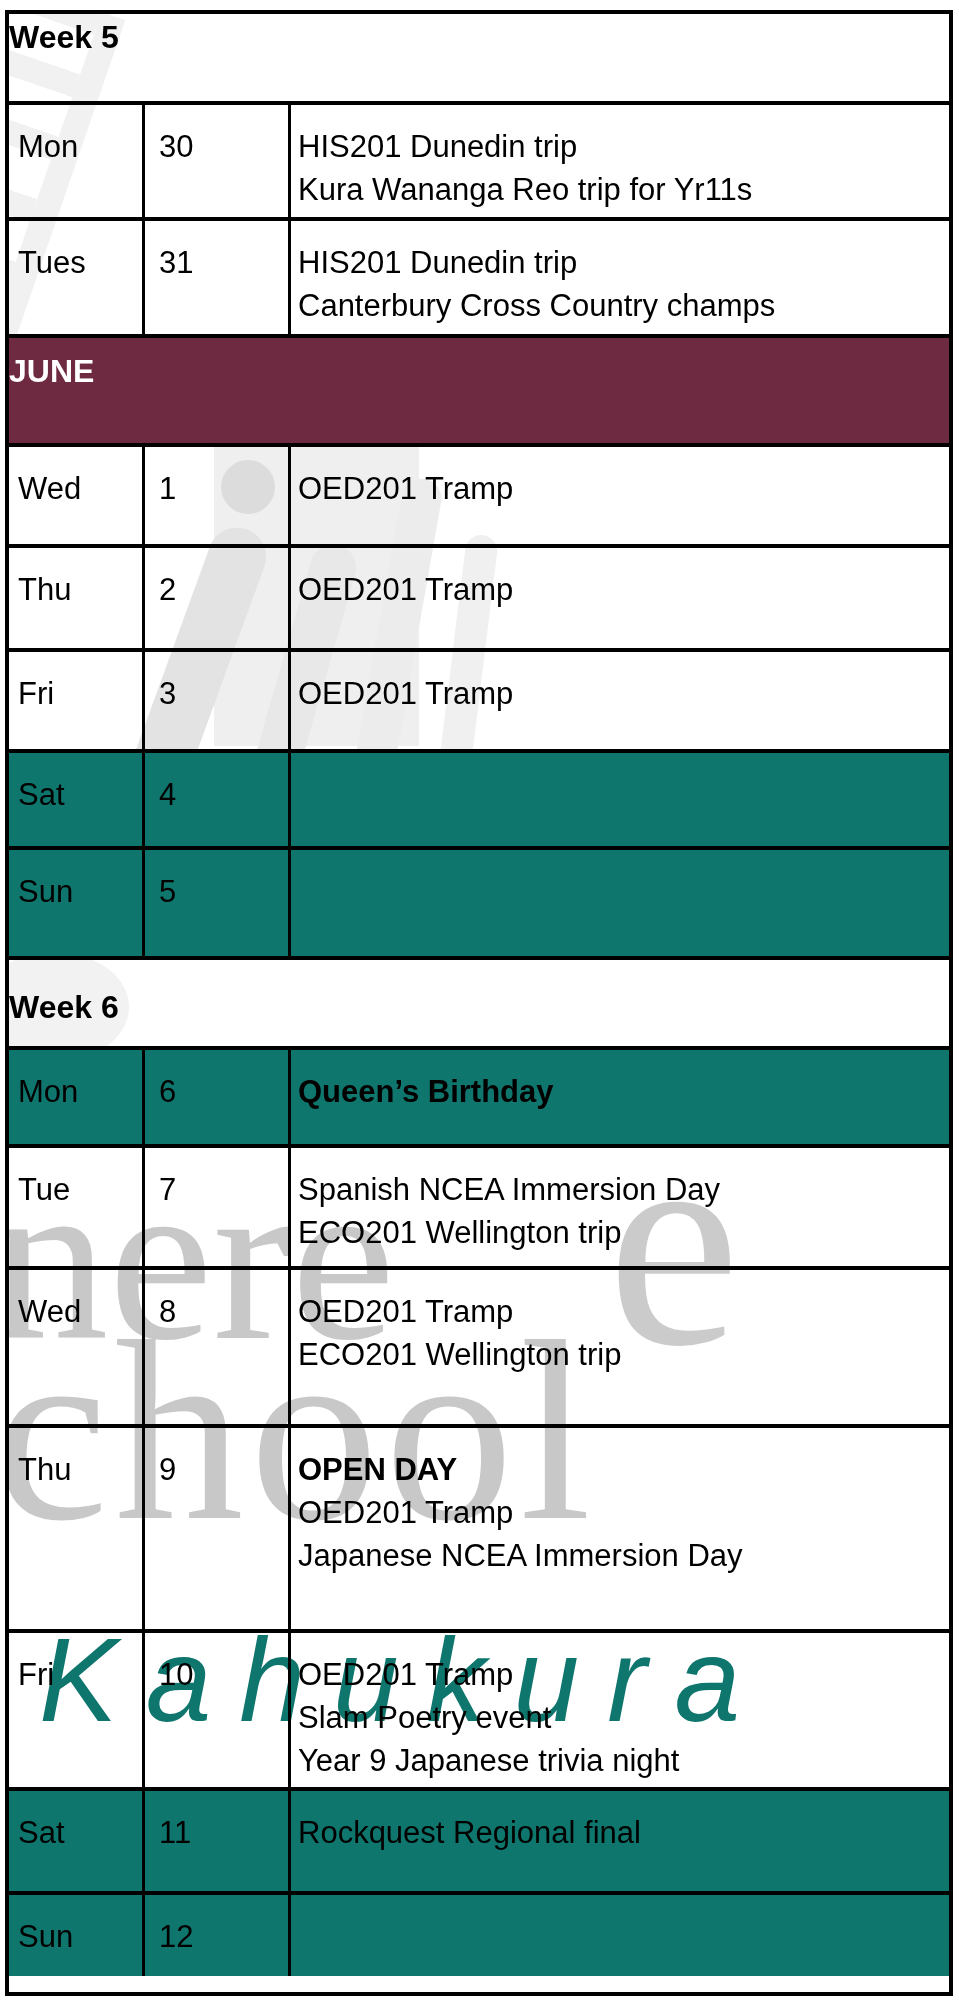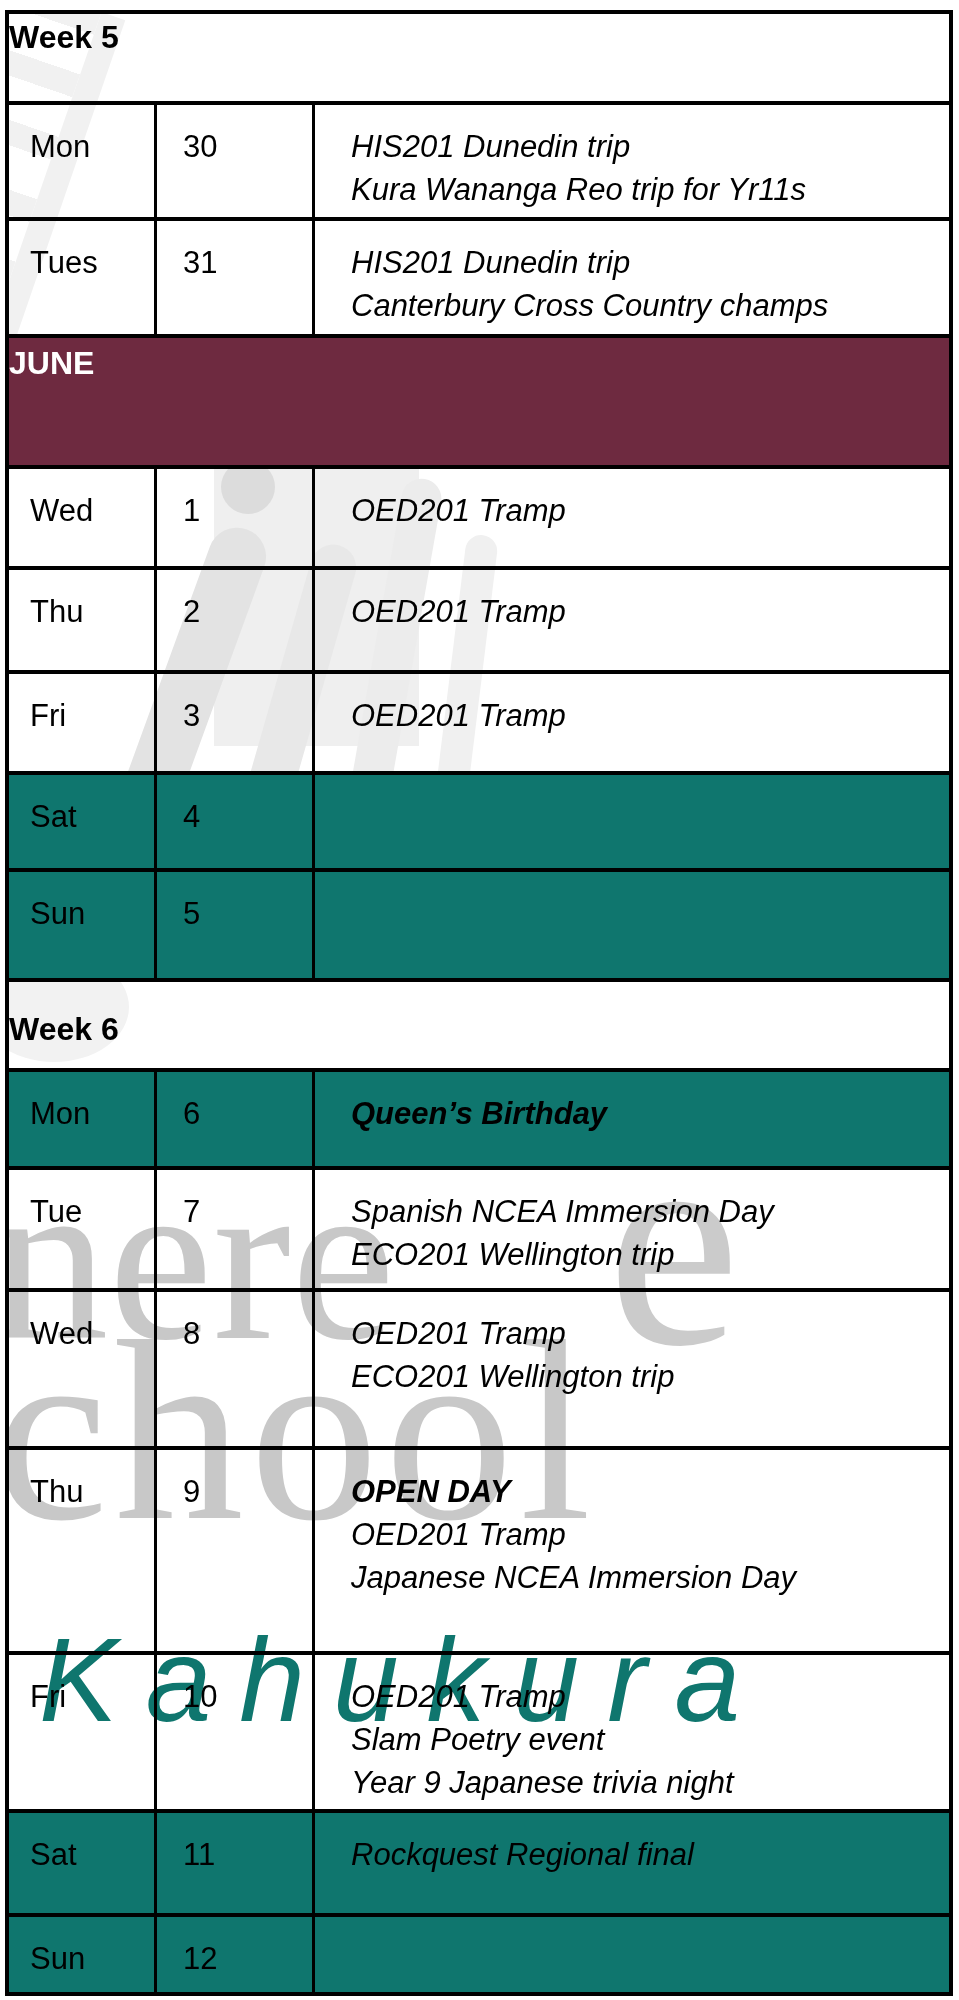--- a/index.html
+++ b/index.html
@@ -30,24 +30,24 @@
   .wm-script{left:30px;top:1598px;font-size:118px;font-style:italic;
      letter-spacing:28px;color:#0f766e;font-family:"Liberation Sans",sans-serif;}
 
   
   .row{position:relative;z-index:2;display:flex;box-sizing:border-box;
        border-bottom:4px solid #000;font-size:31px;line-height:43px;}
   .row.last{border-bottom:none;}
   .row.shaded{background:#0f766e;}
   .hdr{display:block;text-align:left;font-weight:bold;font-size:32px;}
   .hdr.month{background:#6e2a40;color:#ffffff;}
-  .cell{box-sizing:border-box;margin-left:12px;}
+  .cell{box-sizing:border-box;}
   .day{width:136px;border-right:3px solid #000;padding:20px 0 0 9px;}
   .date{width:146px;border-right:3px solid #000;padding:20px 0 0 14px;}
-  .events{flex:1;padding:20px 10px 0 24px;font-style:italic;}
+  .events{flex:1;padding:20px 10px 0 7px;}
   .ev{white-space:nowrap;}
   .bold{font-weight:bold;}
 </style>
 </head>
 <body>
 
 <div class="cal">
 
   <div class="wm wm-ladder"></div>
   <div class="wm wm-block"></div>
@@ -77,21 +77,21 @@
 
   <div class="row" style="height:117px">
     <div class="cell day">Tues</div>
     <div class="cell date">31</div>
     <div class="cell events">
       <div class="ev">HIS201 Dunedin trip</div>
       <div class="ev">Canterbury Cross Country champs</div>
     </div>
   </div>
 
-  <div class="row hdr month" style="height:131px;padding-top:4px">
+  <div class="row hdr month" style="height:109px;padding-top:12px">
     <span>JUNE</span>
   </div>
 
   <div class="row" style="height:101px">
     <div class="cell day">Wed</div>
     <div class="cell date">1</div>
     <div class="cell events">
       <div class="ev">OED201 Tramp</div>
     </div>
   </div>

